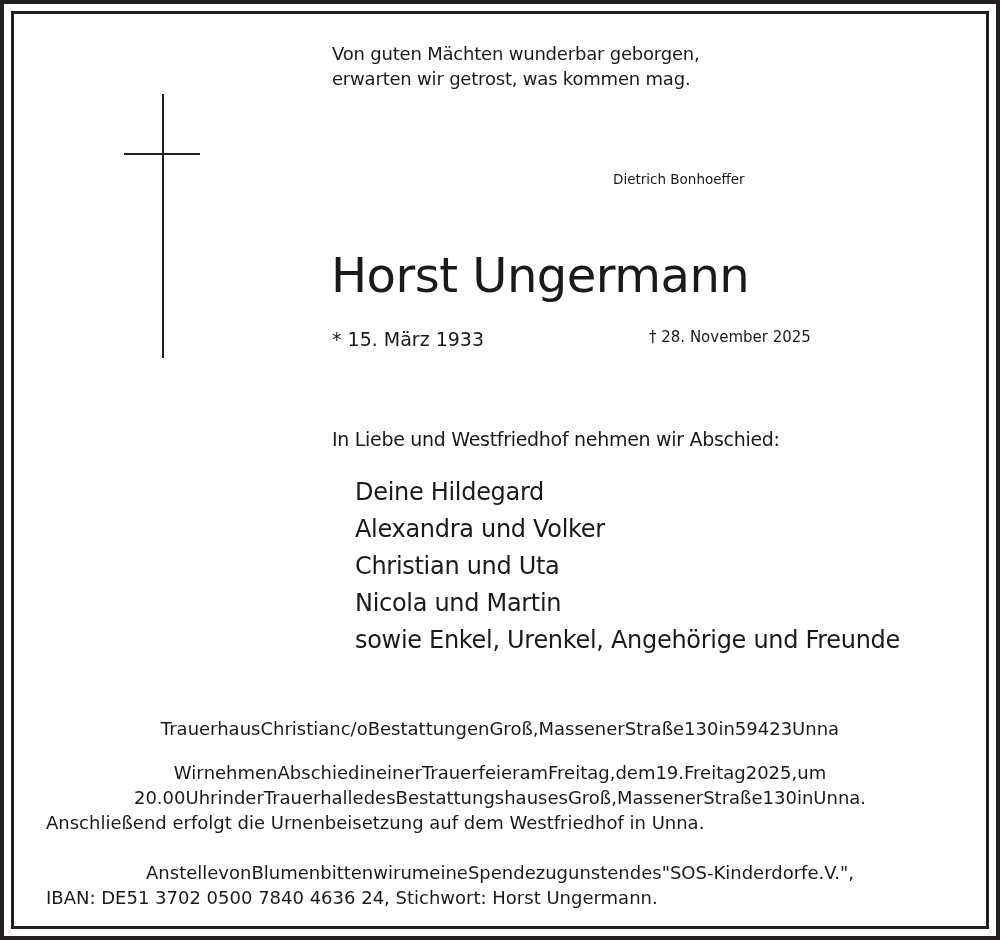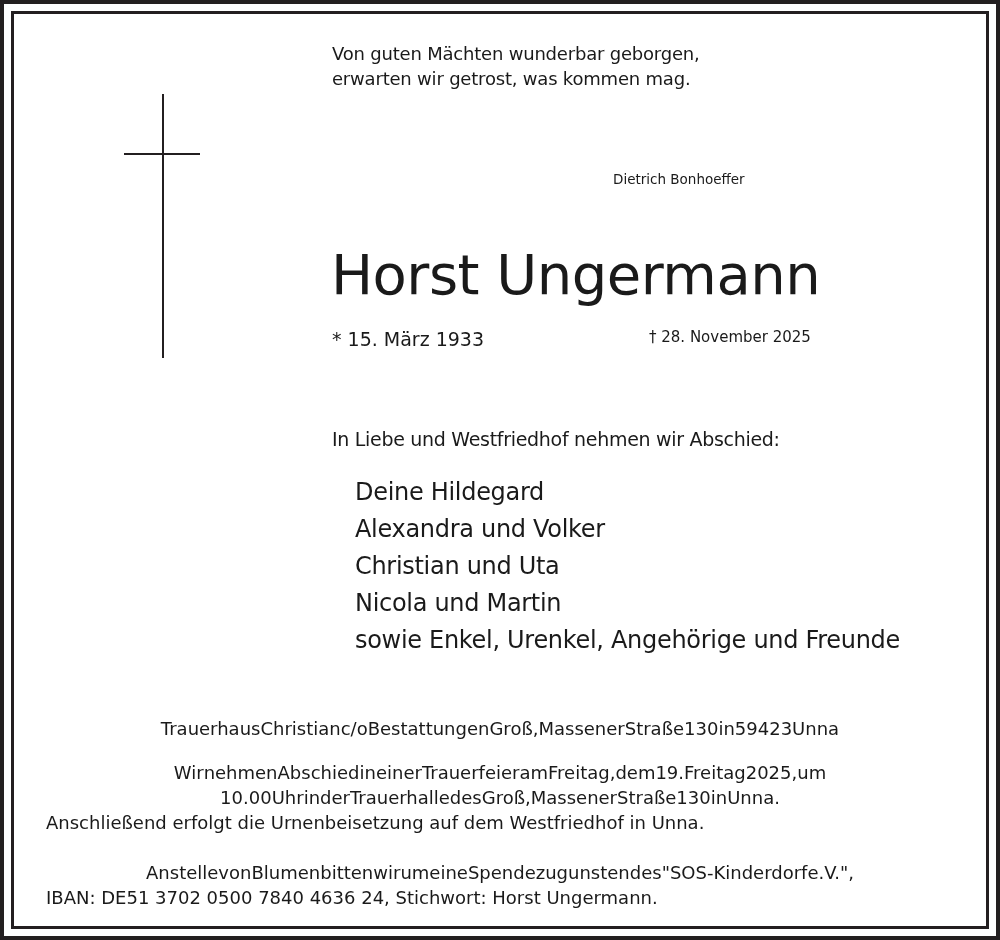--- a/index.html
+++ b/index.html
@@ -7,21 +7,21 @@
          font-family: "DejaVu Sans", "Liberation Sans", sans-serif; color:#1a1a1a; }
   .outer-border { position:absolute; left:0; top:0; width:1000px; height:940px;
          box-sizing:border-box; border:4px solid #231f20; }
   .inner-border { position:absolute; left:11px; top:11px; width:978px; height:918px;
          box-sizing:border-box; border:3px solid #231f20; }
   .cross-v { position:absolute; left:162px; top:94px; width:2px; height:264px; background:#231f20; }
   .cross-h { position:absolute; left:124px; top:153px; width:76px; height:2px; background:#231f20; }
   .quote { position:absolute; left:332px; top:42px; font-size:18px; line-height:24.5px; letter-spacing:-0.2px; }
   .quote-line { display:block; white-space:nowrap; }
   .quote-author { position:absolute; left:613px; top:171px; font-size:13.5px; white-space:nowrap; }
-  .name { position:absolute; left:331px; top:247px; font-size:56px; font-weight:normal; white-space:nowrap; letter-spacing:-0.5px; margin:0; line-height:56px;}
+  .name { position:absolute; left:331px; top:247px; font-size:48px; font-weight:normal; white-space:nowrap; letter-spacing:-0.5px; margin:0; line-height:56px;}
   .born { position:absolute; left:332px; top:328px; font-size:19px; white-space:nowrap; }
   .died { position:absolute; left:608px; top:328px; font-size:15px; white-space:nowrap;margin-left:41px; }
   .intro { position:absolute; left:332px; top:428px; font-size:19px; white-space:nowrap; letter-spacing:-0.3px; }
   .mourners { position:absolute; left:331px; top:474px; font-size:24px; line-height:37px; letter-spacing:-0.3px;margin-left:24px; }
   .mourner { display:block; white-space:nowrap; }
   .para { position:absolute; left:46px; width:908px; font-size:18px; line-height:25px; text-align:justify; text-align-last:left; }
   .p1 { top:716px; }
   .p2 { top:760px; }
   .p3 { top:860px; }
   .just { display:flex; justify-content:center; white-space:nowrap; }
@@ -82,26 +82,27 @@
       <span>Trauerfeier</span>
       <span>am</span>
       <span>Freitag,</span>
       <span>dem</span>
       <span>19.</span>
       <span>Freitag</span>
       <span>2025,</span>
       <span>um</span>
     </div>
   <div class="just">
-      <span>10.00</span>
+      <span>20.00</span>
       <span>Uhr</span>
       <span>in</span>
       <span>der</span>
       <span>Trauerhalle</span>
       <span>des</span>
+      <span>Bestattungshauses</span>
       <span>Groß,</span>
       <span>Massener</span>
       <span>Straße</span>
       <span>130</span>
       <span>in</span>
       <span>Unna.</span>
     </div>
   <div>Anschließend erfolgt die Urnenbeisetzung auf dem Westfriedhof in Unna.</div>
 </div>
 

